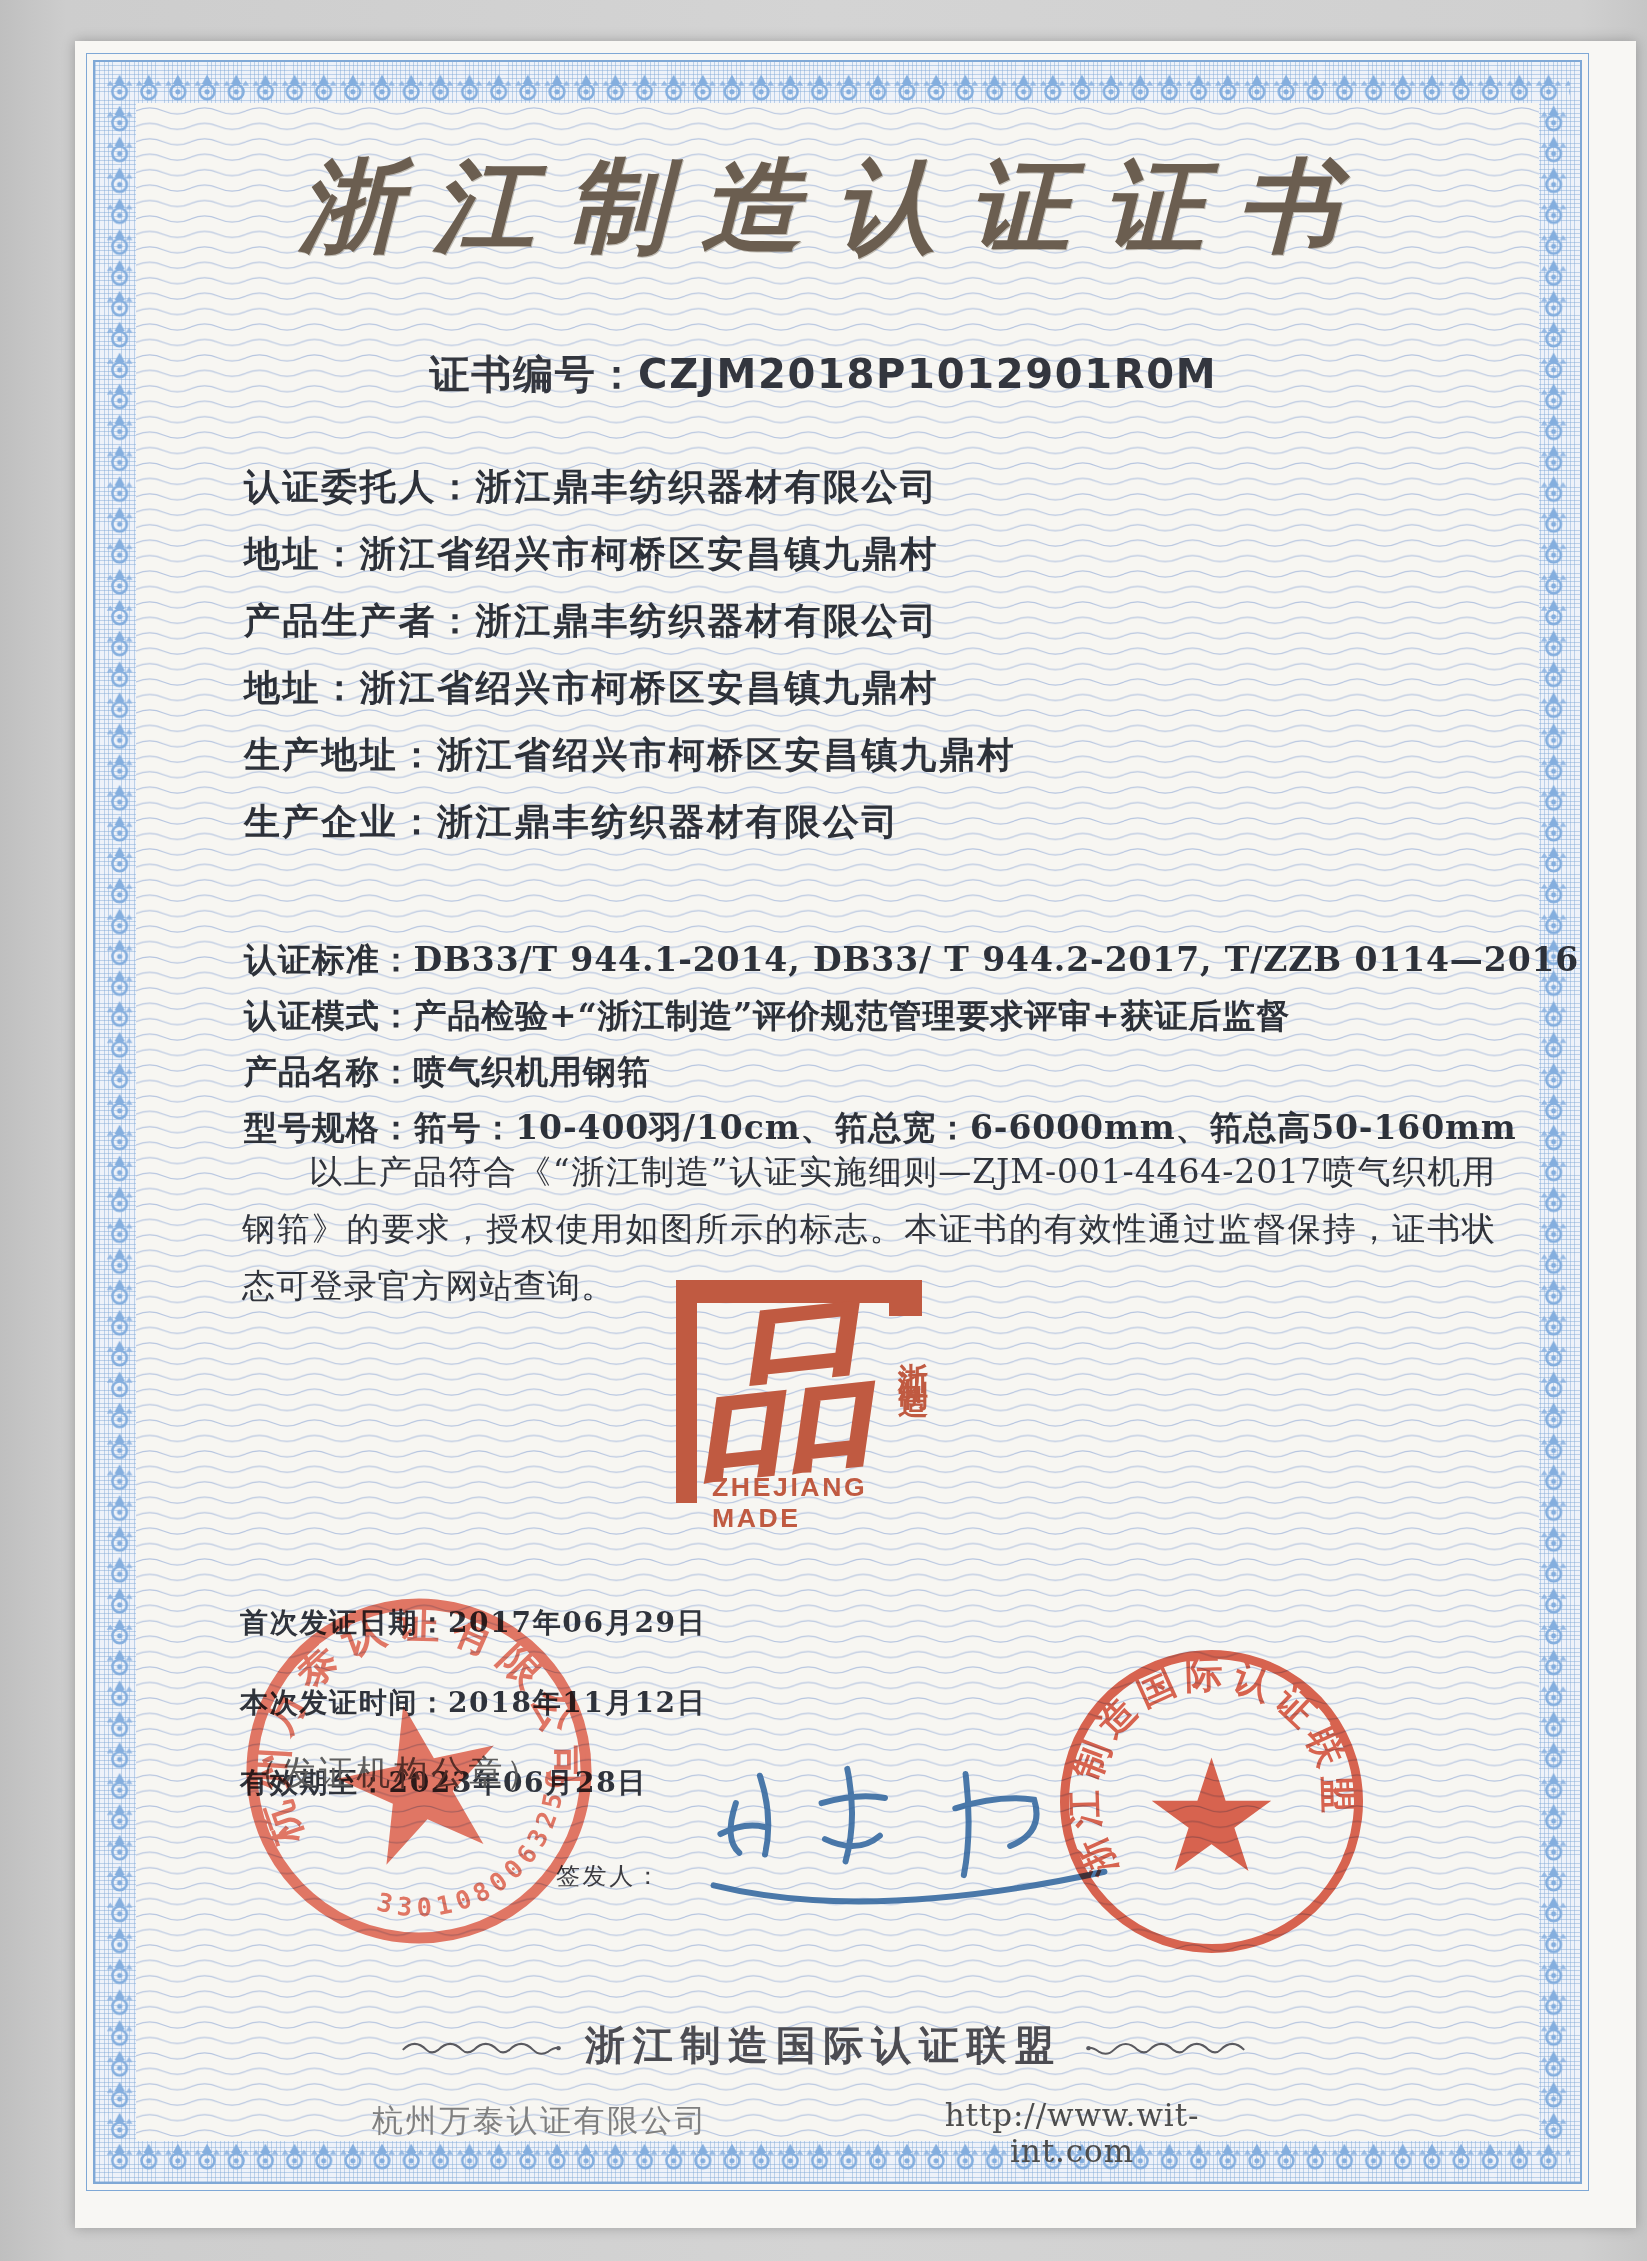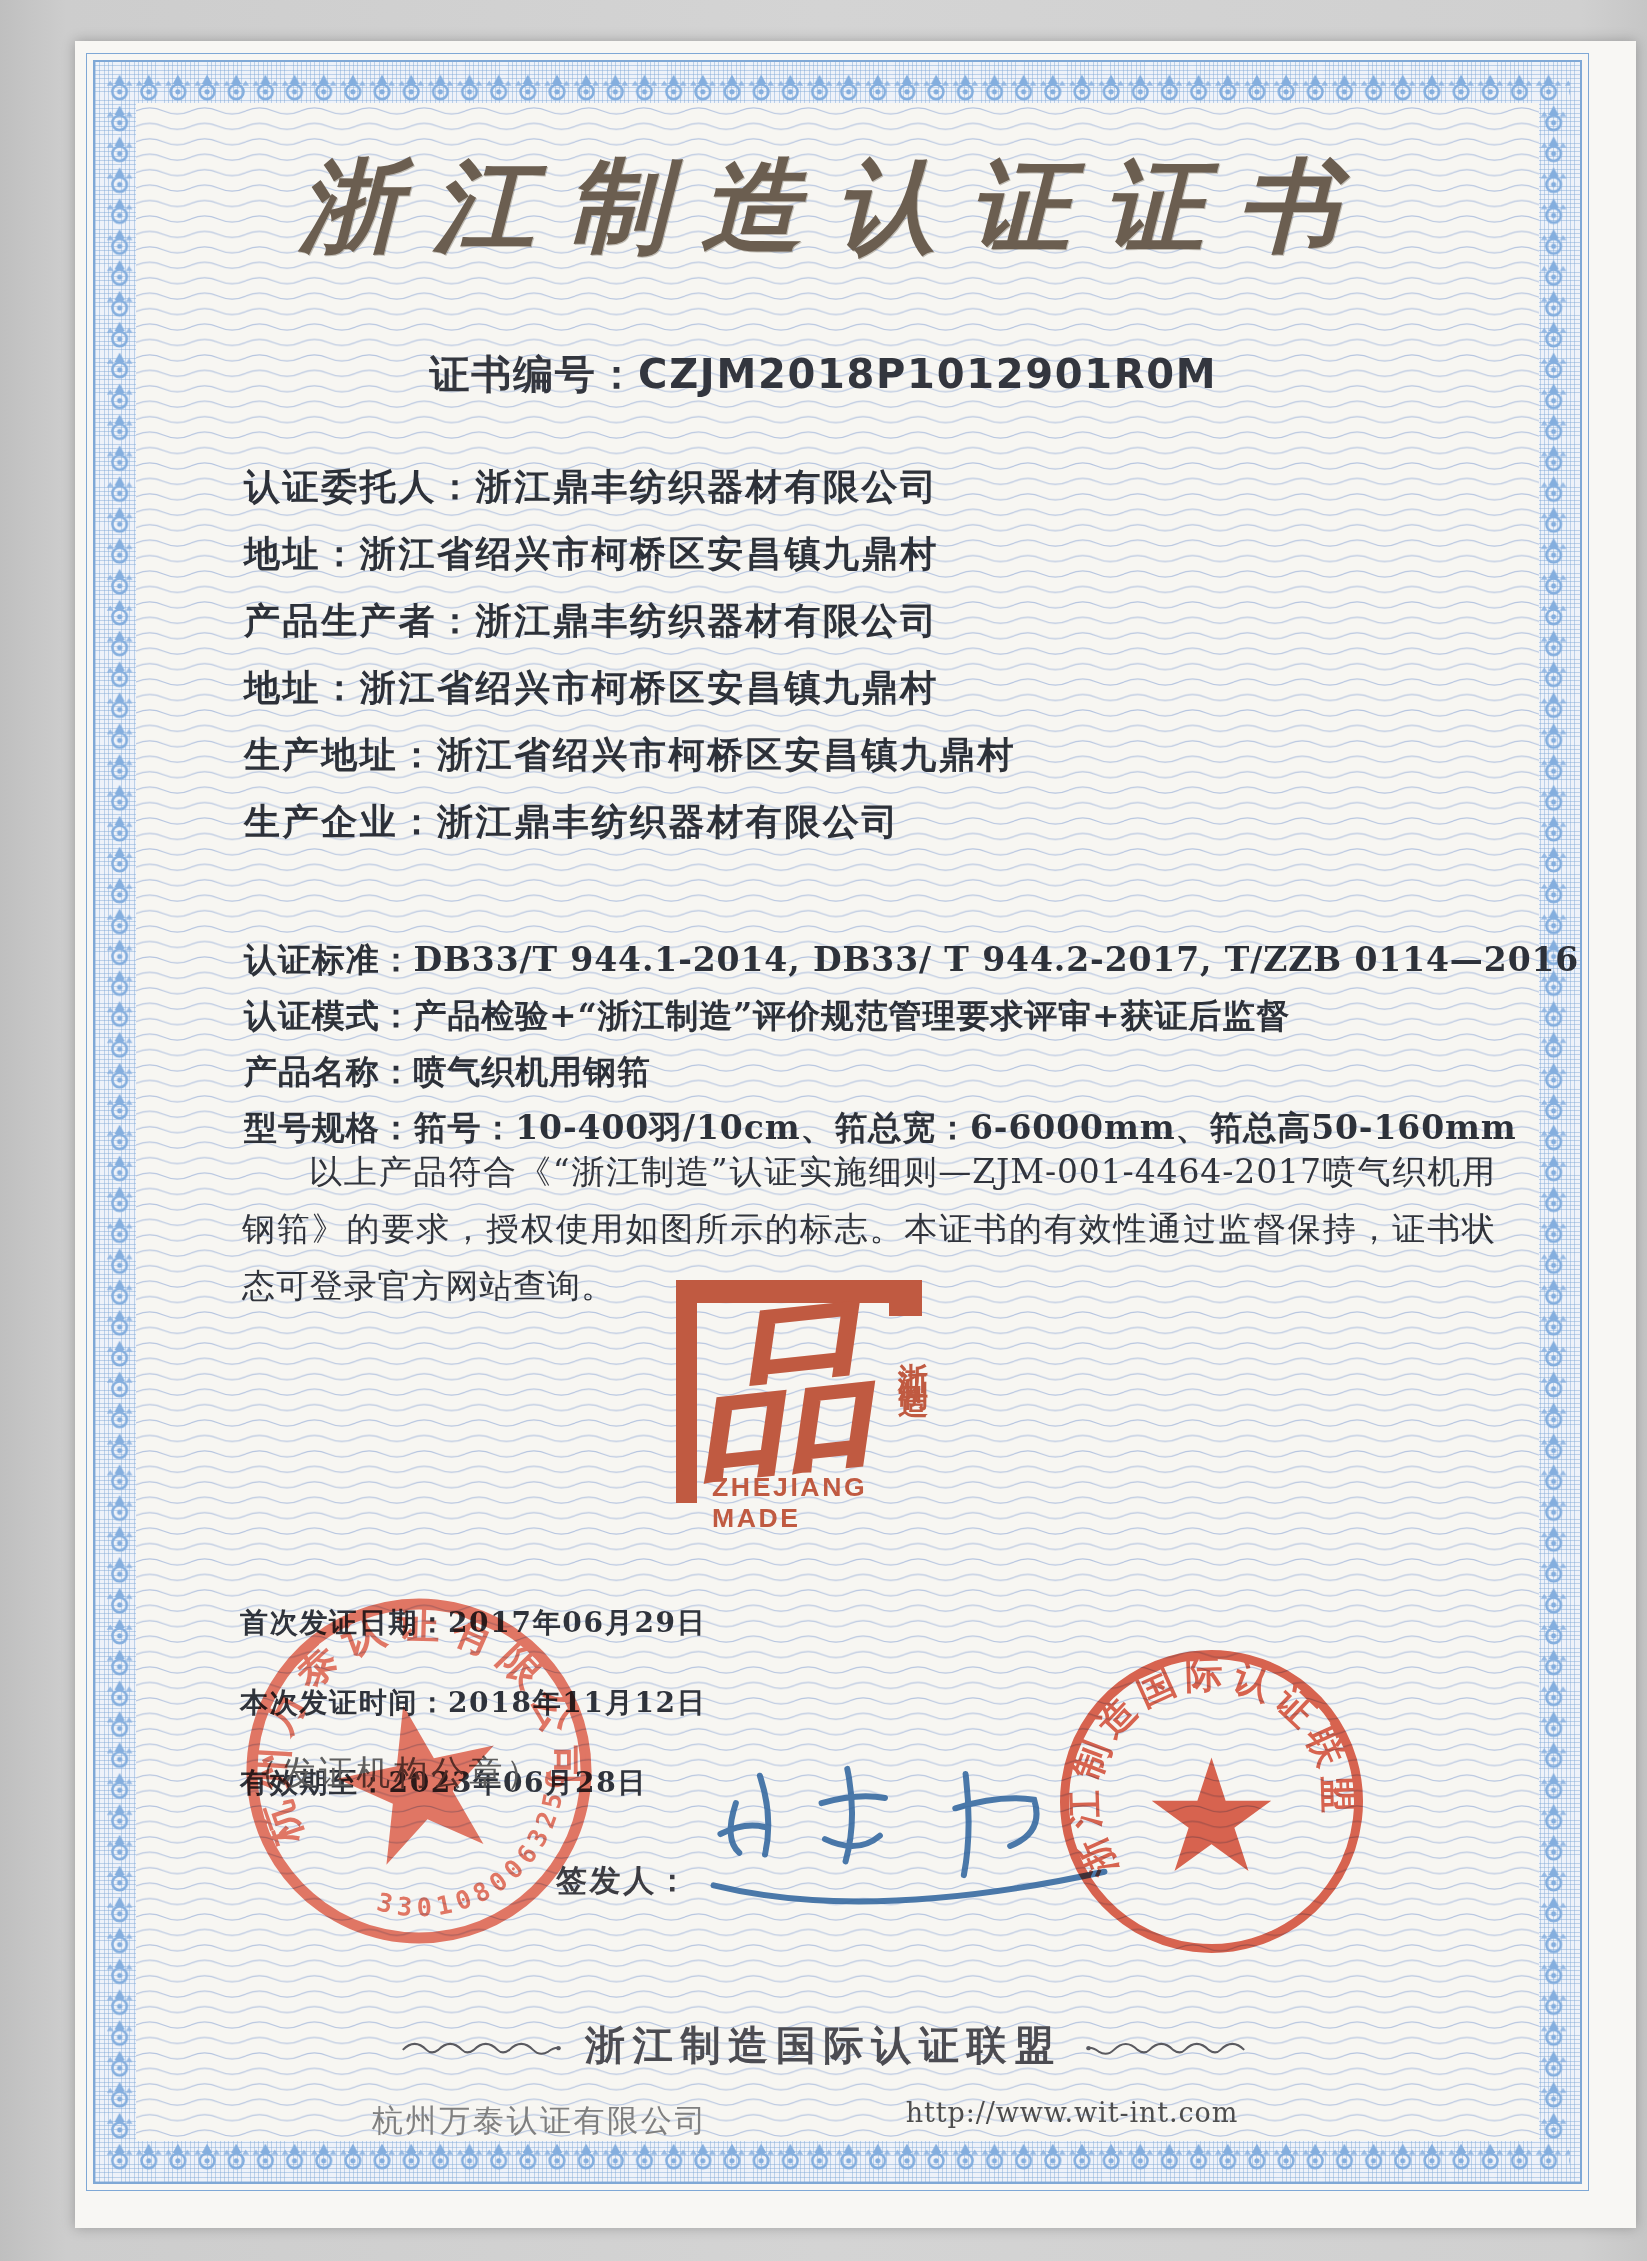--- a/index.html
+++ b/index.html
@@ -41,27 +41,27 @@
   .logo .block { position:absolute; left:213px; top:0; width:33px; height:36px; background:#c05a41; }
   .logo .glyph { position:absolute; left:19px; top:22px; font-size:176px; line-height:176px;
                  color:#c05a41; font-weight:700; font-style:italic; transform:rotate(-6deg); }
   .logo .side { position:absolute; left:216px; top:58px; writing-mode:vertical-rl; font-size:30px;
                 font-weight:700; letter-spacing:8.6px; color:#c05a41; font-family:"DejaVu Sans",sans-serif; }
   .logo .caption { position:absolute; left:36px; bottom:0; font-size:26.6px; font-weight:700;
                    letter-spacing:2.6px; color:#c05a41; font-family:"Liberation Sans",sans-serif; }
   .dates { left:240px; top:1583px; font-size:28px; font-weight:700; color:#2f333b; }
   .dates .row { height:80px; line-height:80px; letter-spacing:1.7px; }
   .sealnote { left:244px; top:1750px; font-size:34px; color:#5d5d5d; letter-spacing:3.4px; }
-  .issuer { left:556px; top:1860px; font-size:31px; font-weight:700; color:#3c3c42; letter-spacing:2.6px; }
+  .issuer { left:556px; top:1860px; font-size:24px; font-weight:400; color:#3c3c42; letter-spacing:2.6px; }
   .alliance { left:0; right:0; top:2018px; text-align:center; font-size:40px; font-weight:700;
               color:#4c4c52; letter-spacing:7.7px; }
   .alliance .flourish { display:inline-block; vertical-align:middle; margin:0 22px; }
   .footer-left { left:360px; top:2100px; width:360px; text-align:center; font-size:31px;
                  color:#7f7f7f; letter-spacing:2.6px; }
-  .footer-right { left:892px; top:2097px; width:360px; text-align:center; font-size:27px;
+  .footer-right { left:892px; top:2097px; width:360px; text-align:center; font-size:31px;
                   color:#4d4d4d; letter-spacing:0.9px; }
   .seal { position:absolute; z-index:6; mix-blend-mode:multiply; }
   .sig { position:absolute; z-index:6; }
 </style>
 </head>
 <body>
 
 <div id="page">
 
   <div class="paper"></div>

